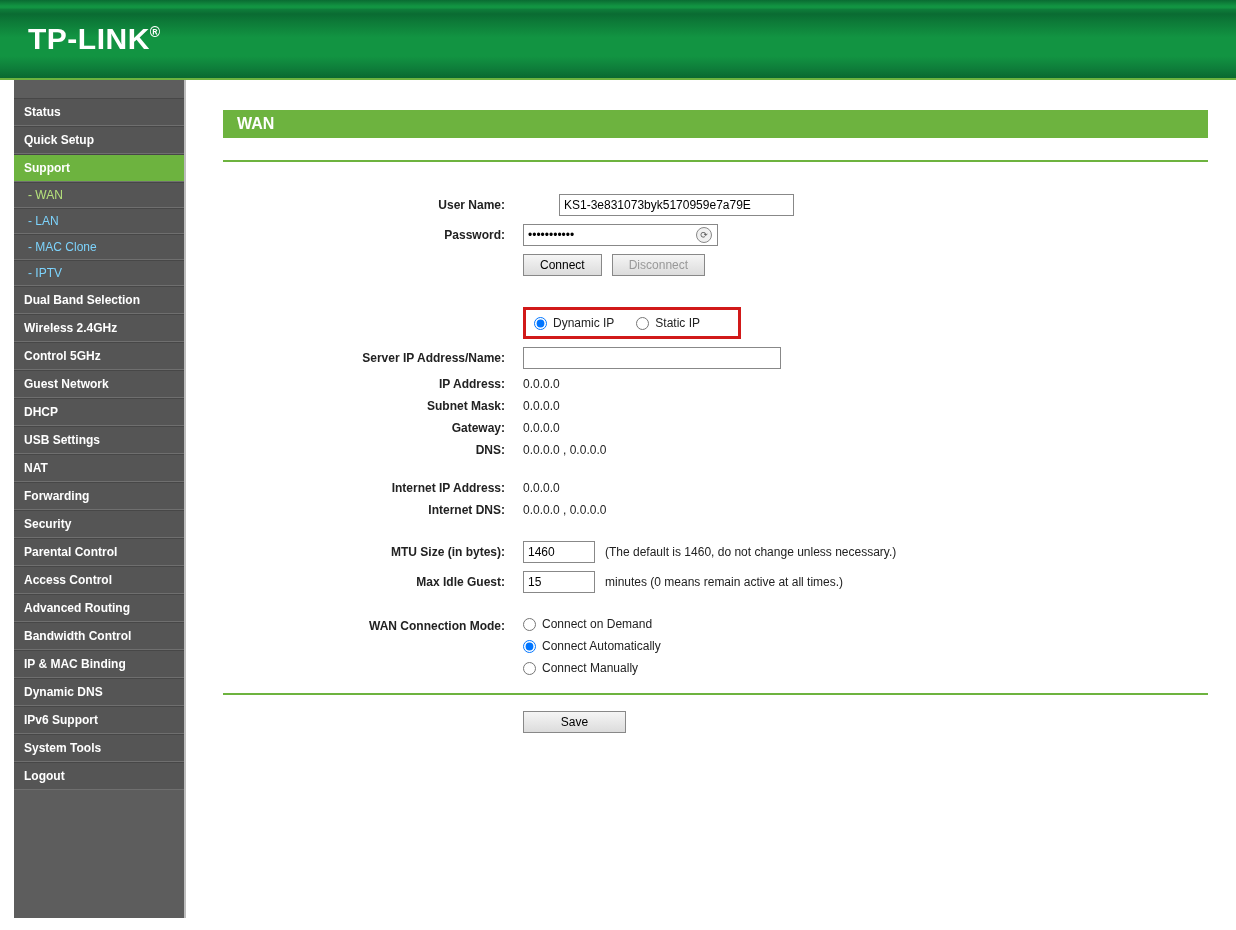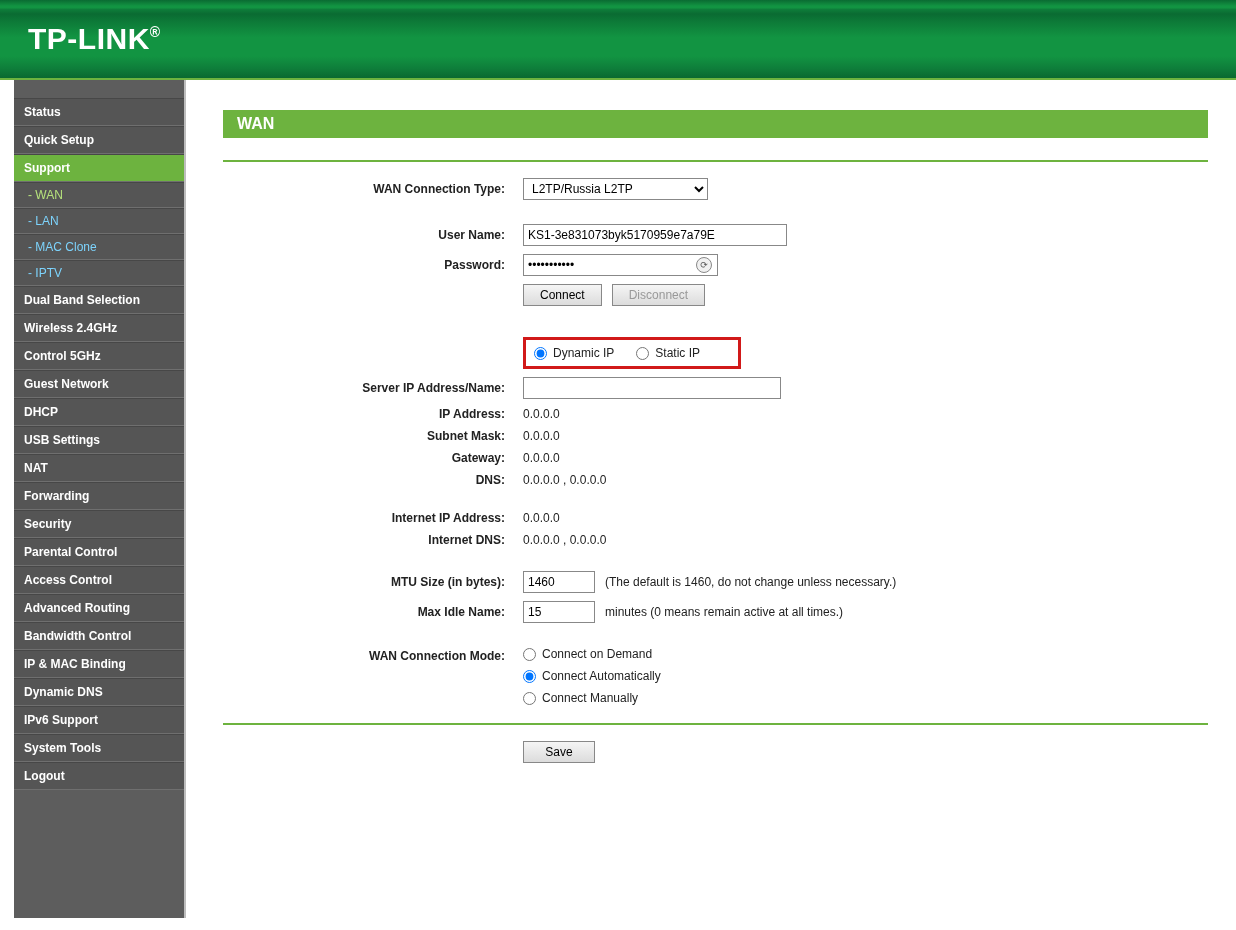--- a/index.html
+++ b/index.html
@@ -99,33 +99,33 @@
     color:#222;
   }
   .form-field { flex:1; display:flex; align-items:center; gap:10px; color:#222;}
   .form-field input[type=text], .form-field input[type=password], .form-field select {
     font-family:inherit; font-size:12px;
   }
   .sel {
     width:185px; height:22px; border:1px solid #888; background:#fff;
     padding:0 4px;
   }
-  .txt-wide { width:264px; height:22px; border:1px solid #888; padding:0 4px;}
+  .txt-wide { width:235px; height:22px; border:1px solid #888; padding:0 4px;margin-left:36px;}
   .txt-pwd { width:195px; height:22px; border:1px solid #888; padding:0 4px;}
   .txt-srv { width:258px; height:22px; border:1px solid #888; padding:0 4px;}
   .txt-small{ width:72px; height:22px; border:1px solid #888; padding:0 4px;}
   .btn {
     height:22px; padding:0 16px;
     background:linear-gradient(#f5f5f5,#dcdcdc);
     border:1px solid #888;
     font-size:12px;
     cursor:pointer;
   }
   .btn[disabled]{ color:#999; cursor:default;}
-  .btn-save{ width:72px; height:22px;}
+  .btn-save{ width:103px; height:22px;}
   .gap { height:16px; }
   .note { color:#222; font-size:12px; }
   .radio-box{
     border:3px solid #d11919;
     padding:6px 38px 6px 8px;
     display:inline-flex;
     gap:22px;
     align-items:center;
     margin-top:7px;
   }
@@ -175,28 +175,20 @@
       <div class="side-item">IPv6 Support</div>
       <div class="side-item">System Tools</div>
       <div class="side-item">Logout</div>
     </div>
   <div class="vsep"></div>
 
   <div class="content">
     <div class="page-title-bar">WAN</div>
     <div class="hr-green"></div>
 
-    <div class="form-row">
-      <div class="form-label">WAN Connection Type:</div>
-      <div class="form-field">
-        <select class="sel">
-          <option>L2TP/Russia L2TP</option>
-        </select>
-      </div>
-    </div>
 
     <div class="gap"></div>
 
     <div class="form-row">
       <div class="form-label">User Name:</div>
       <div class="form-field">
         <input type="text" class="txt-wide" value="KS1-3e831073byk5170959e7a79E" style="">
       </div>
     </div>
     <div class="form-row">
@@ -283,21 +275,21 @@
     <div class="gap"></div>
 
     <div class="form-row">
       <div class="form-label">MTU Size (in bytes):</div>
       <div class="form-field">
         <input type="text" class="txt-small" value="1460" style="">
         <span class="note">(The default is 1460, do not change unless necessary.)</span>
       </div>
     </div>
     <div class="form-row">
-      <div class="form-label">Max Idle Name:</div>
+      <div class="form-label">Max Idle Guest:</div>
       <div class="form-field">
         <input type="text" class="txt-small" value="15" style="">
         <span class="note">minutes (0 means remain active at all times.)</span>
       </div>
     </div>
 
     <div class="gap"></div>
 
     <div class="form-row" style="align-items:flex-start;">
       <div class="form-label" style="padding-top:2px;">WAN Connection Mode:</div>

